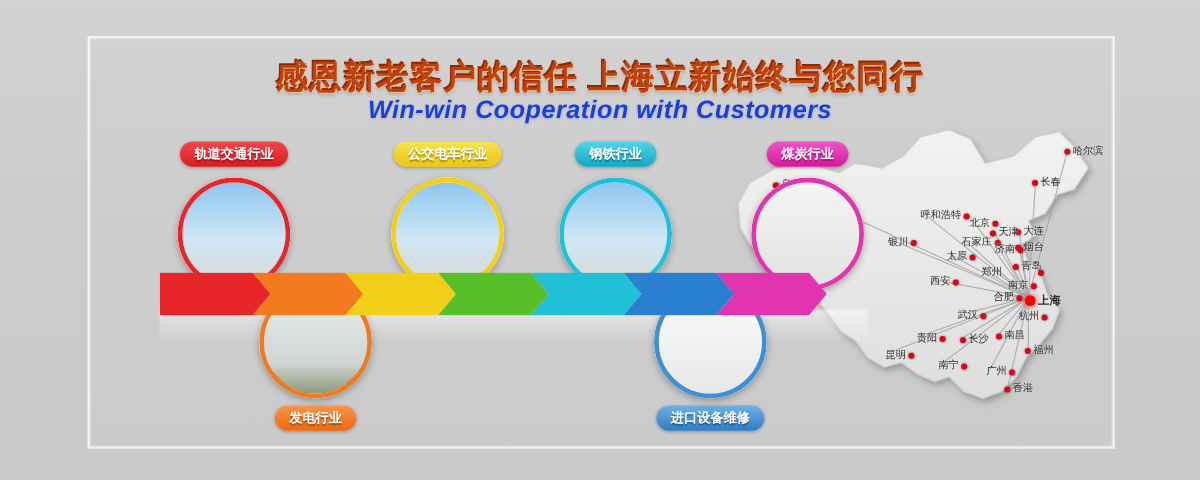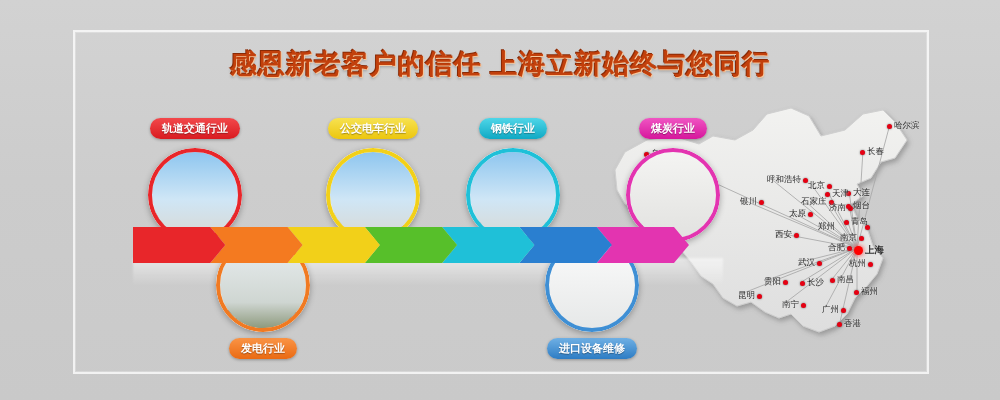--- a/index.html
+++ b/index.html
@@ -232,20 +232,21 @@
           <span class="nm">广州</span>
         </div>
         <div class="city" style="left: 242px; top: 218px;">
           <span class="dot"></span>
           <span class="nm">香港</span>
         </div>
       </div>
   </div>
 
   <div class="title-zh">感恩新老客户的信任 上海立新始终与您同行</div>
+  <div class="title-en">Win-win Cooperation with Customers</div>
 
   <div class="band-shadow"></div>
   <div class="band" id="band">
       <div class="chev first" style="left: 0px; width: 92.2857px; background: rgb(232, 38, 42); z-index: 7;"></div>
       <div class="chev" style="left: 77.2857px; width: 92.2857px; background: rgb(244, 122, 32); z-index: 6;"></div>
       <div class="chev" style="left: 154.571px; width: 92.2857px; background: rgb(242, 208, 25); z-index: 5;"></div>
       <div class="chev" style="left: 231.857px; width: 92.2857px; background: rgb(87, 191, 42); z-index: 4;"></div>
       <div class="chev" style="left: 309.143px; width: 92.2857px; background: rgb(31, 192, 216); z-index: 3;"></div>
       <div class="chev" style="left: 386.429px; width: 92.2857px; background: rgb(42, 127, 208); z-index: 2;"></div>
       <div class="chev" style="left: 463.714px; width: 92.2857px; background: rgb(227, 52, 176); z-index: 1;"></div>

